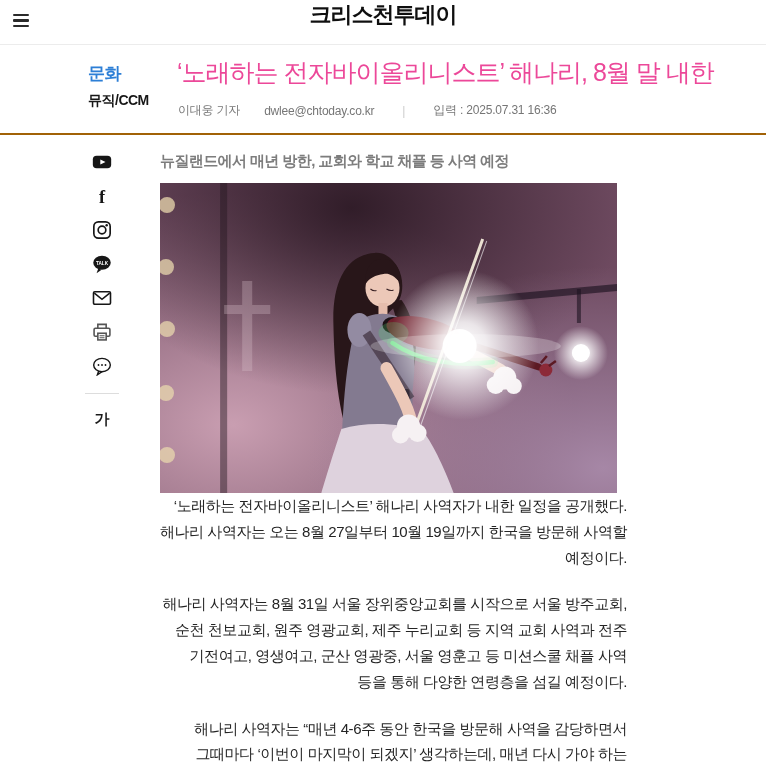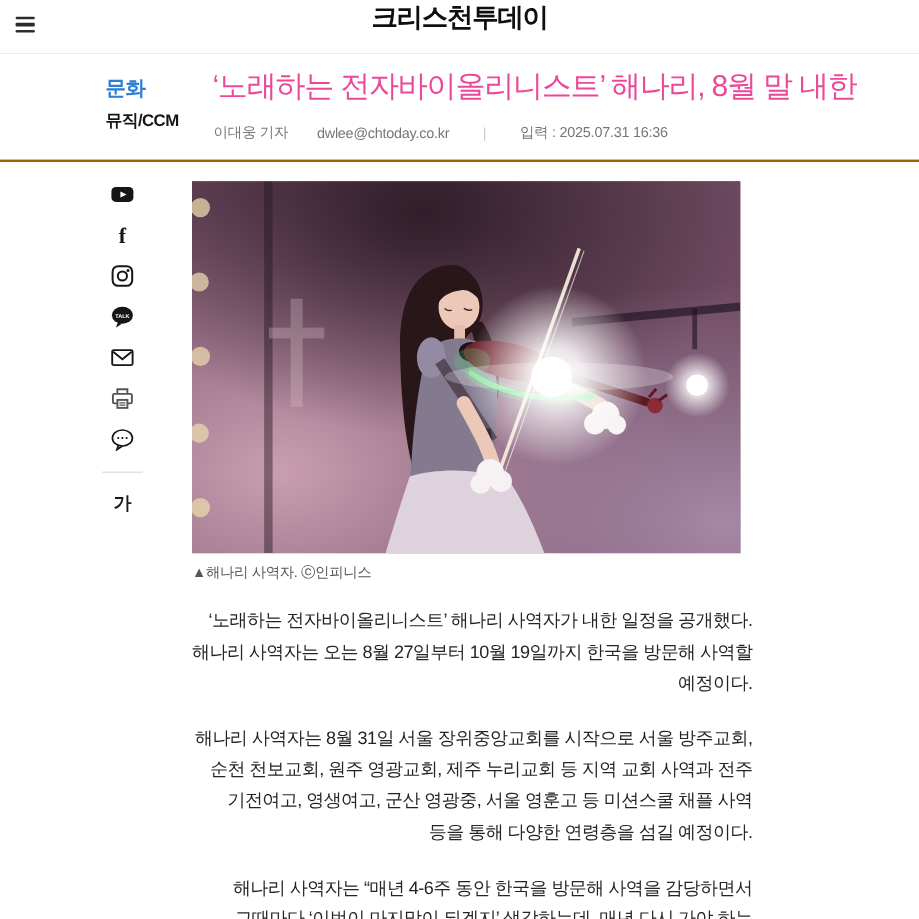--- a/index.html
+++ b/index.html
@@ -201,20 +201,21 @@
           <circle cx="7.8" cy="10.8" r="1.1" fill="#161616" stroke="none"></circle>
           <circle cx="12" cy="10.8" r="1.1" fill="#161616" stroke="none"></circle>
           <circle cx="16.2" cy="10.8" r="1.1" fill="#161616" stroke="none"></circle>
         </svg>
     </div>
     <div class="rail-divider"></div>
     <div class="font-size-btn">가</div>
   </aside>
 
   <article class="article-body">
+    <h2 class="subheading">뉴질랜드에서 매년 방한, 교회와 학교 채플 등 사역 예정</h2>
 
     <figure class="photo">
       <svg viewBox="0 0 456 310" preserveAspectRatio="none">
         <defs>
           <radialGradient id="gPink" cx="0.16" cy="0.78" r="0.75">
             <stop offset="0" stop-color="#c99eb1"></stop>
               <stop offset="1" stop-color="#c99eb1" stop-opacity="0"></stop>
           </radialGradient>
           <radialGradient id="gDark" cx="0.42" cy="0.08" r="0.6">
             <stop offset="0" stop-color="#311d29"></stop>
@@ -313,19 +314,18 @@
         </g>
 
         <g>
           <ellipse cx="305" cy="163" rx="95" ry="12" fill="#ffffff" opacity="0.25"></ellipse>
           <circle cx="303" cy="162" r="75" fill="url(#gFlare)"></circle>
           <circle cx="299" cy="163" r="17" fill="#ffffff" opacity="0.95"></circle>
         </g>
       </svg>
     </figure>
 
-    <figcaption class="photo-caption">▲해나리 사역자. ⓒ인피니스</figcaption>
 
     <p>‘노래하는 전자바이올리니스트’ 해나리 사역자가 내한 일정을 공개했다. 해나리 사역자는 오는 8월 27일부터 10월 19일까지 한국을 방문해 사역할 예정이다.</p>
     <p>해나리 사역자는 8월 31일 서울 장위중앙교회를 시작으로 서울 방주교회, 순천 천보교회, 원주 영광교회, 제주 누리교회 등 지역 교회 사역과 전주 기전여고, 영생여고, 군산 영광중, 서울 영훈고 등 미션스쿨 채플 사역 등을 통해 다양한 연령층을 섬길 예정이다.</p>
     <p>해나리 사역자는 “매년 4-6주 동안 한국을 방문해 사역을 감당하면서 그때마다 ‘이번이 마지막이 되겠지’ 생각하는데, 매년 다시 가야 하는 이유들이 생긴다”며 “아직까지 섬길 수 있는 영혼들과 영역들이 있어 감사하다. 올해도 약 두 달간 한국에 있으니, 해나리가 섬길 수 있는 교회·학원·행사가 있으면 주저 말고 연락 주시길 바란다”고 요청했다.</p>
   </article>
 </main>
 
 </body></html>

